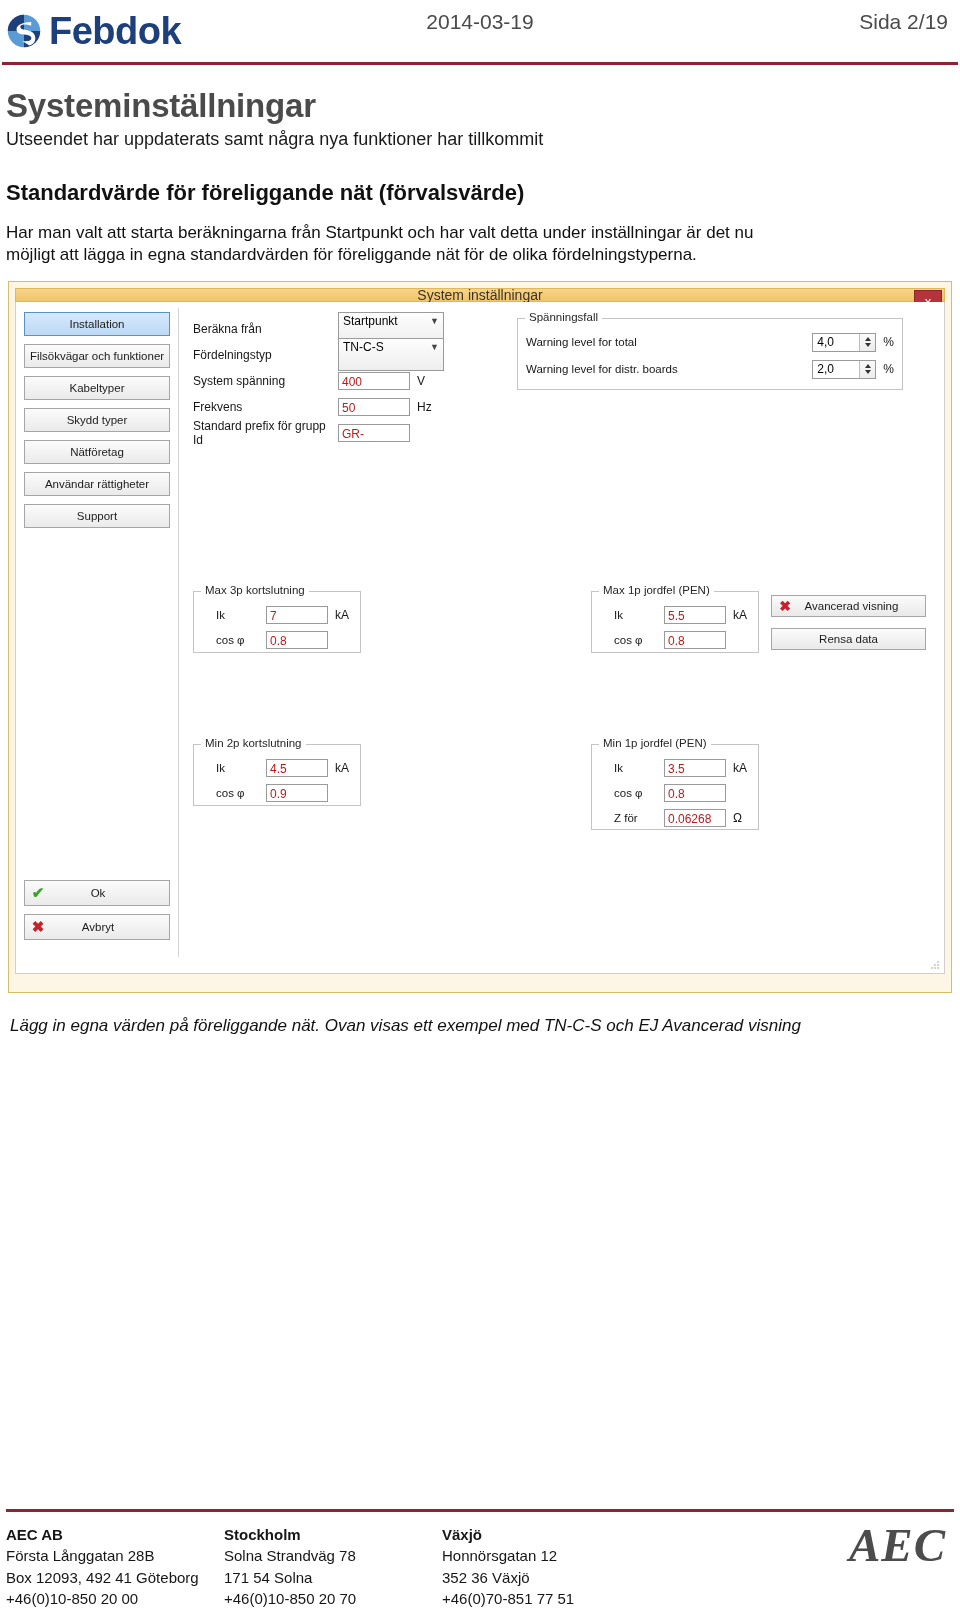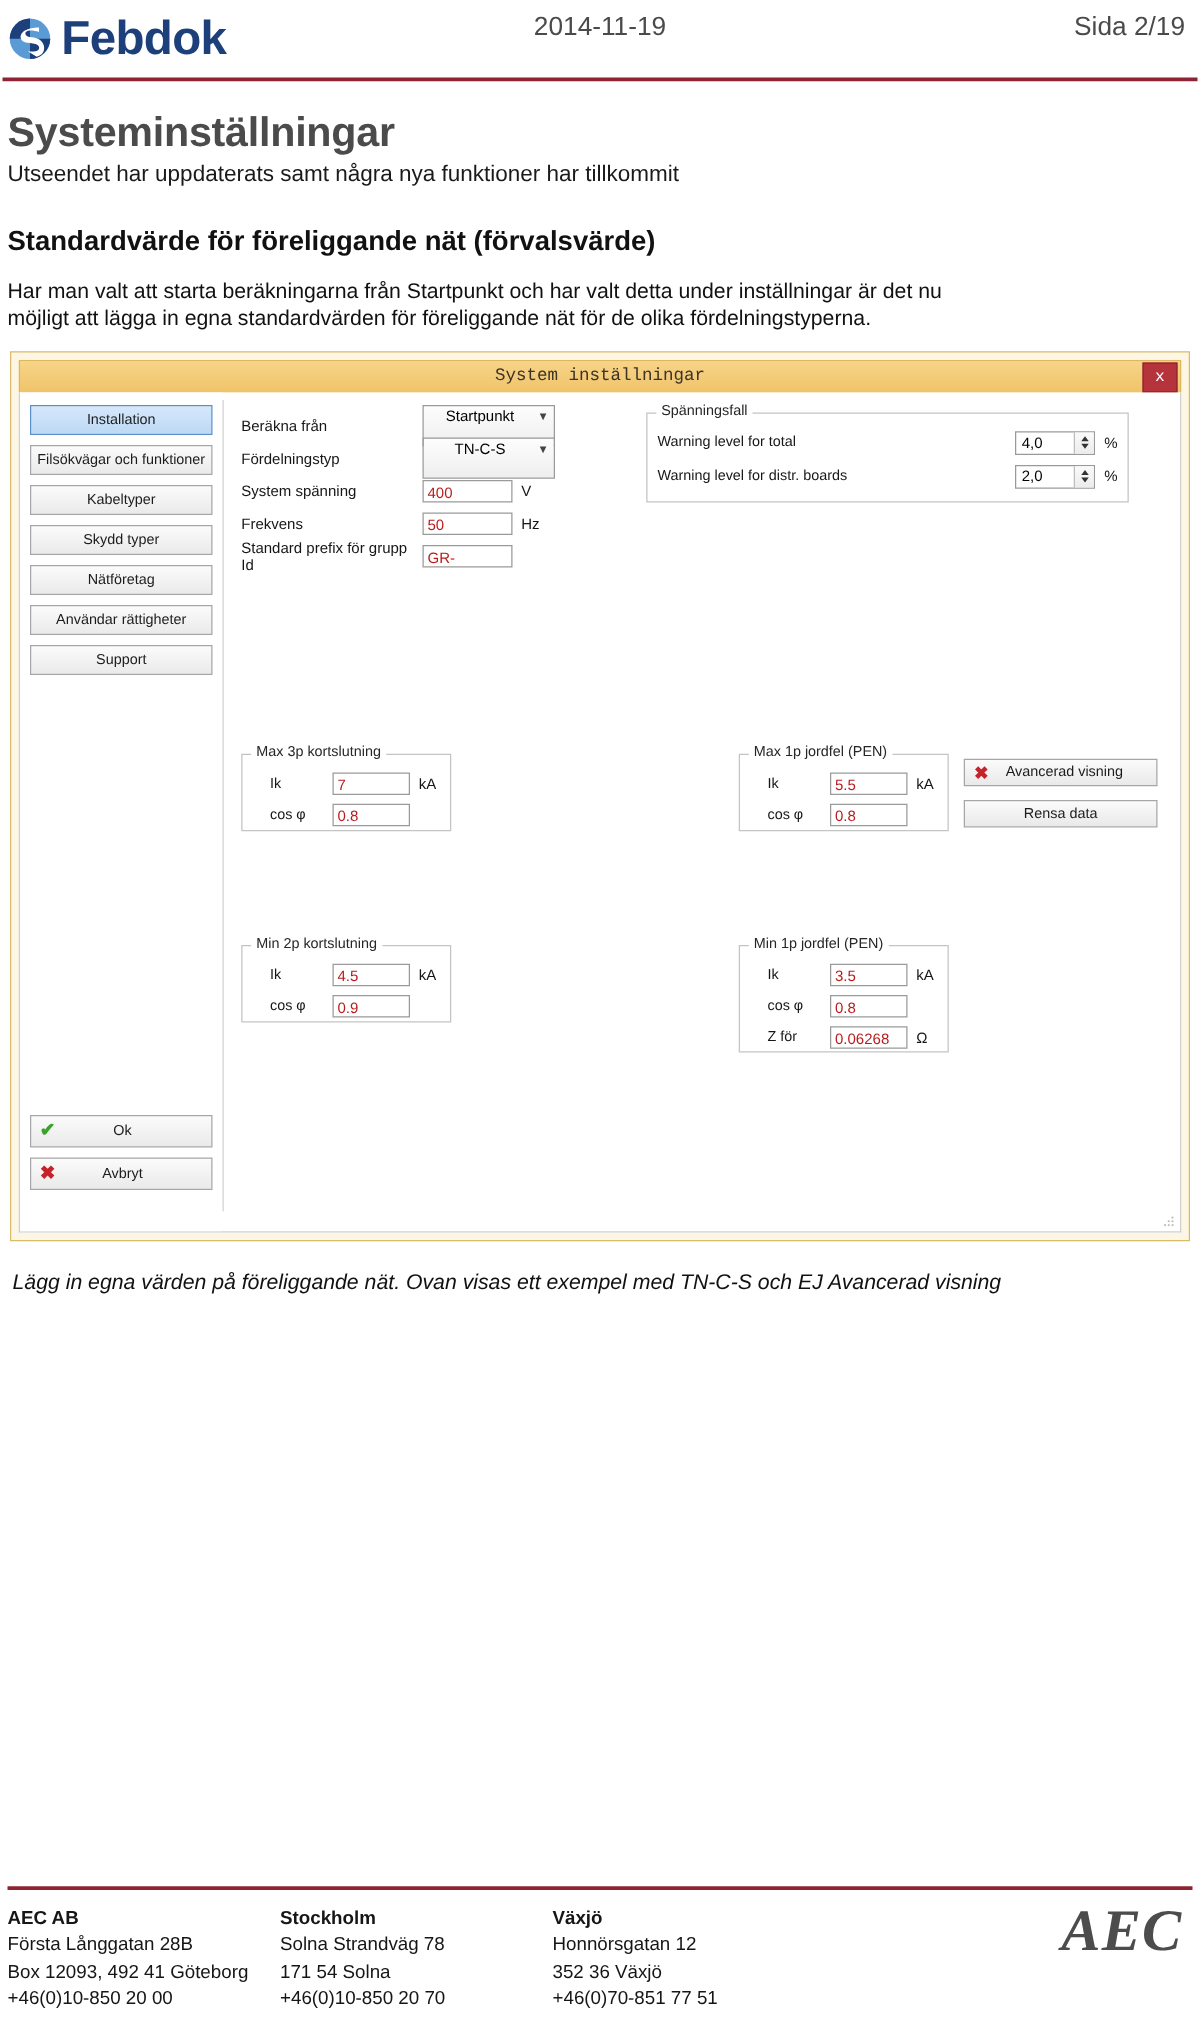--- a/index.html
+++ b/index.html
@@ -93,29 +93,28 @@
   .dialog-shell {
     position: relative;
     margin: 6px 2px 0 2px;
     border: 1px solid #d9bc6a;
     background: #fdf6e4;
     padding: 6px;
     box-sizing: border-box;
     height: 712px;
   }
   .dialog-titlebar {
-    height: 26px;
+    height: 14px;
     background: linear-gradient(#f7d489, #f0c46a);
     border: 1px solid #e0b85c;
     display: flex;
     align-items: center;
     justify-content: center;
     position: relative;
     box-sizing: border-box;
-    font-family: Liberation Mono, monospace;
   }
   .dialog-title {
     font-size: 14px;
     color: #3d3325;
   }
   .dialog-close {
     position: absolute;
     right: 2px;
     top: 1px;
     width: 26px;
@@ -237,21 +236,20 @@
   .combo {
     position: relative;
     border: 1px solid #9a9a9a;
     background: linear-gradient(#fdfdfd, #eeeeee);
     height: 33px;
     line-height: 17px;
     font-size: 12px;
     padding: 0 18px 12px 4px;
     box-sizing: border-box;
     cursor: pointer;
-    text-align: center;
   }
   .combo .caret {
     position: absolute;
     right: 4px; top: 0;
     font-size: 9px;
     color: #444;
     line-height: 17px;
   }
   .unit { font-size: 12px; color: #161616; margin-left: 7px; }
 
@@ -432,21 +430,21 @@
 <div class="page-header">
   <div class="logo-wrap">
     <svg class="logo-mark" viewBox="0 0 40 40">
       <circle cx="20" cy="20" r="18" fill="#5b9bd5"></circle>
       <path d="M20 2 A18 18 0 0 0 2 20 L20 20 Z" fill="#1d3f7a"></path>
       <path d="M20 38 A18 18 0 0 0 38 20 L20 20 Z" fill="#1d3f7a"></path>
       <path d="M28 10 C18 10 10 14 12 20 C14 26 26 22 28 27 C29 31 24 32 18 31 L26 36 C34 34 34 26 30 22 C25 17 17 20 16 16 C15 12 22 12 28 14 Z" fill="#ffffff"></path>
     </svg>
     <div class="logo-text">Febdok</div>
   </div>
-  <div class="header-date">2014-11-19</div>
+  <div class="header-date">2014-03-19</div>
   <div class="header-page">Sida 2/19</div>
 </div>
 <div class="header-rule"></div>
 
 <div class="content">
 
   <h1 class="doc-title">Systeminställningar</h1>
   <div class="doc-subtitle">Utseendet har uppdaterats samt några nya funktioner har tillkommit</div>
 
   <h2 class="section-head">Standardvärde för föreliggande nät (förvalsvärde)</h2>

